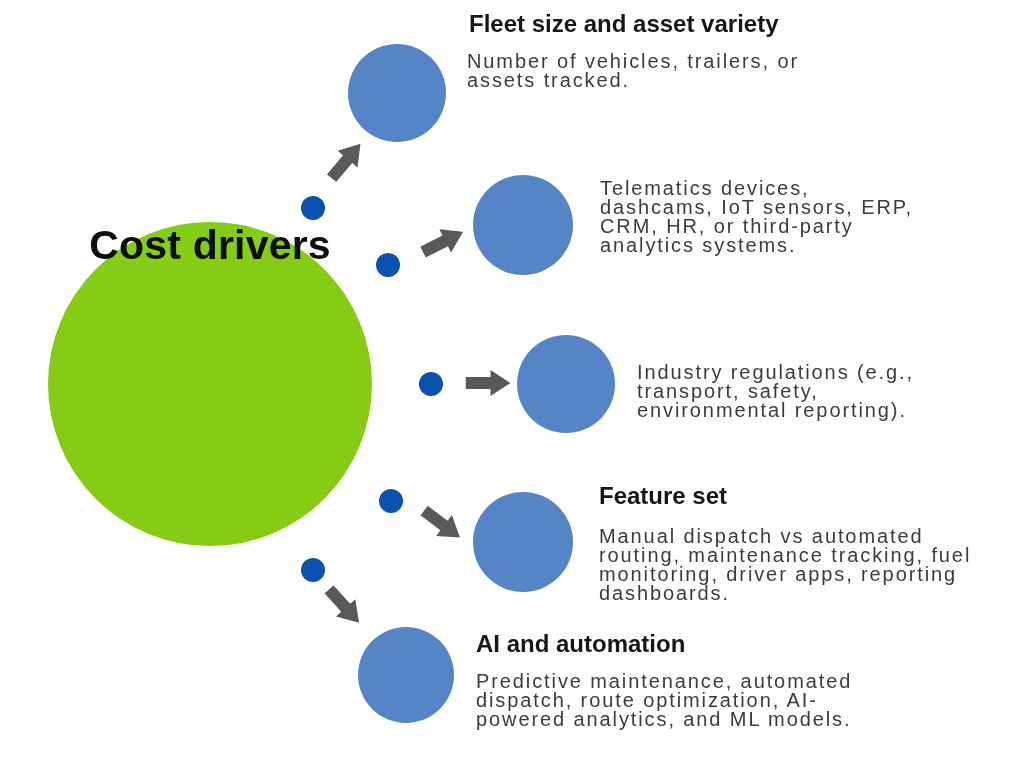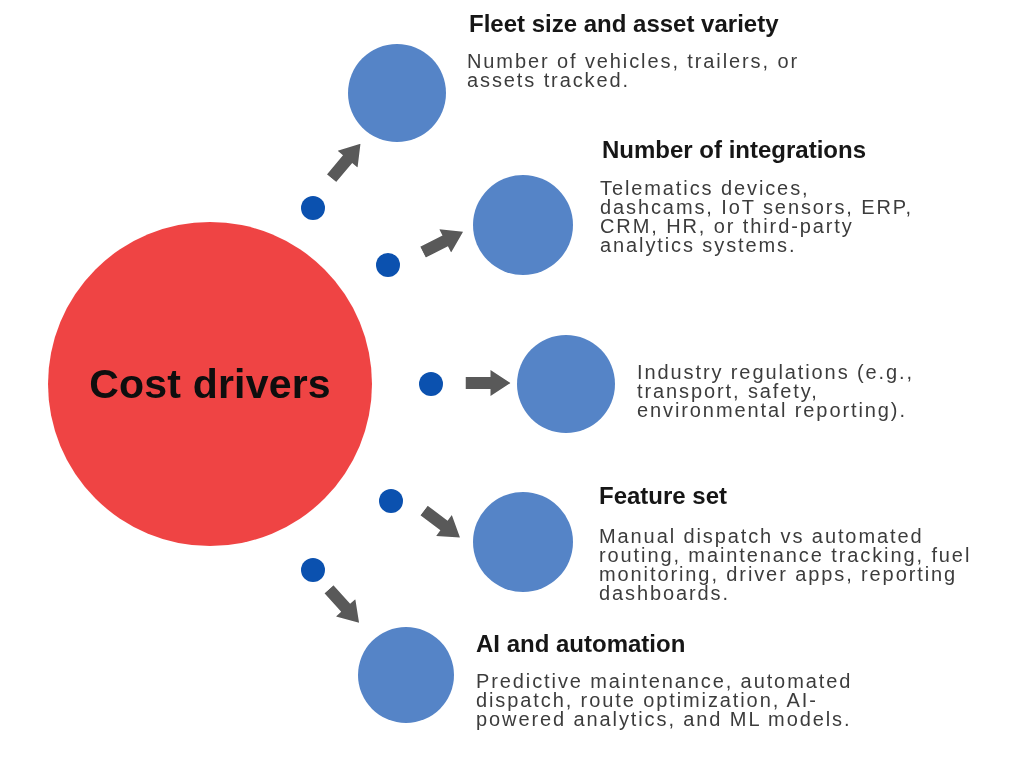--- a/index.html
+++ b/index.html
@@ -11,23 +11,23 @@
     overflow: hidden;
     font-family: "Liberation Sans", sans-serif;
   }
 
   
   .main-circle {
     position: absolute;
     left: 48px; top: 222px;
     width: 324px; height: 324px;
     border-radius: 50%;
-    background: #ef4444;
+    background: #84cc16;
     display: flex;
-    align-items: center;
+    align-items: flex-start;
     justify-content: center;
   }
   .main-label {
     font-size: 41px;
     font-weight: bold;
     color: #0e0e0e;
     letter-spacing: 0.2px;
     white-space: nowrap;
   }
 
@@ -141,21 +141,20 @@
       </svg>
   </div>
 
   <div class="node b1"></div>
   <div class="node b2"></div>
   <div class="node b3"></div>
   <div class="node b4"></div>
   <div class="node b5"></div>
 
   <div class="title t1">Fleet size and asset variety</div>
-  <div class="title t2">Number of integrations</div>
   <div class="title t4">Feature set</div>
   <div class="title t5">AI and automation</div>
 
   <div class="desc s1">Number of vehicles, trailers, or
 assets tracked.</div>
   <div class="desc s2">Telematics devices,
 dashcams, IoT sensors, ERP,
 CRM, HR, or third-party
 analytics systems.</div>
   <div class="desc s4">Manual dispatch vs automated

